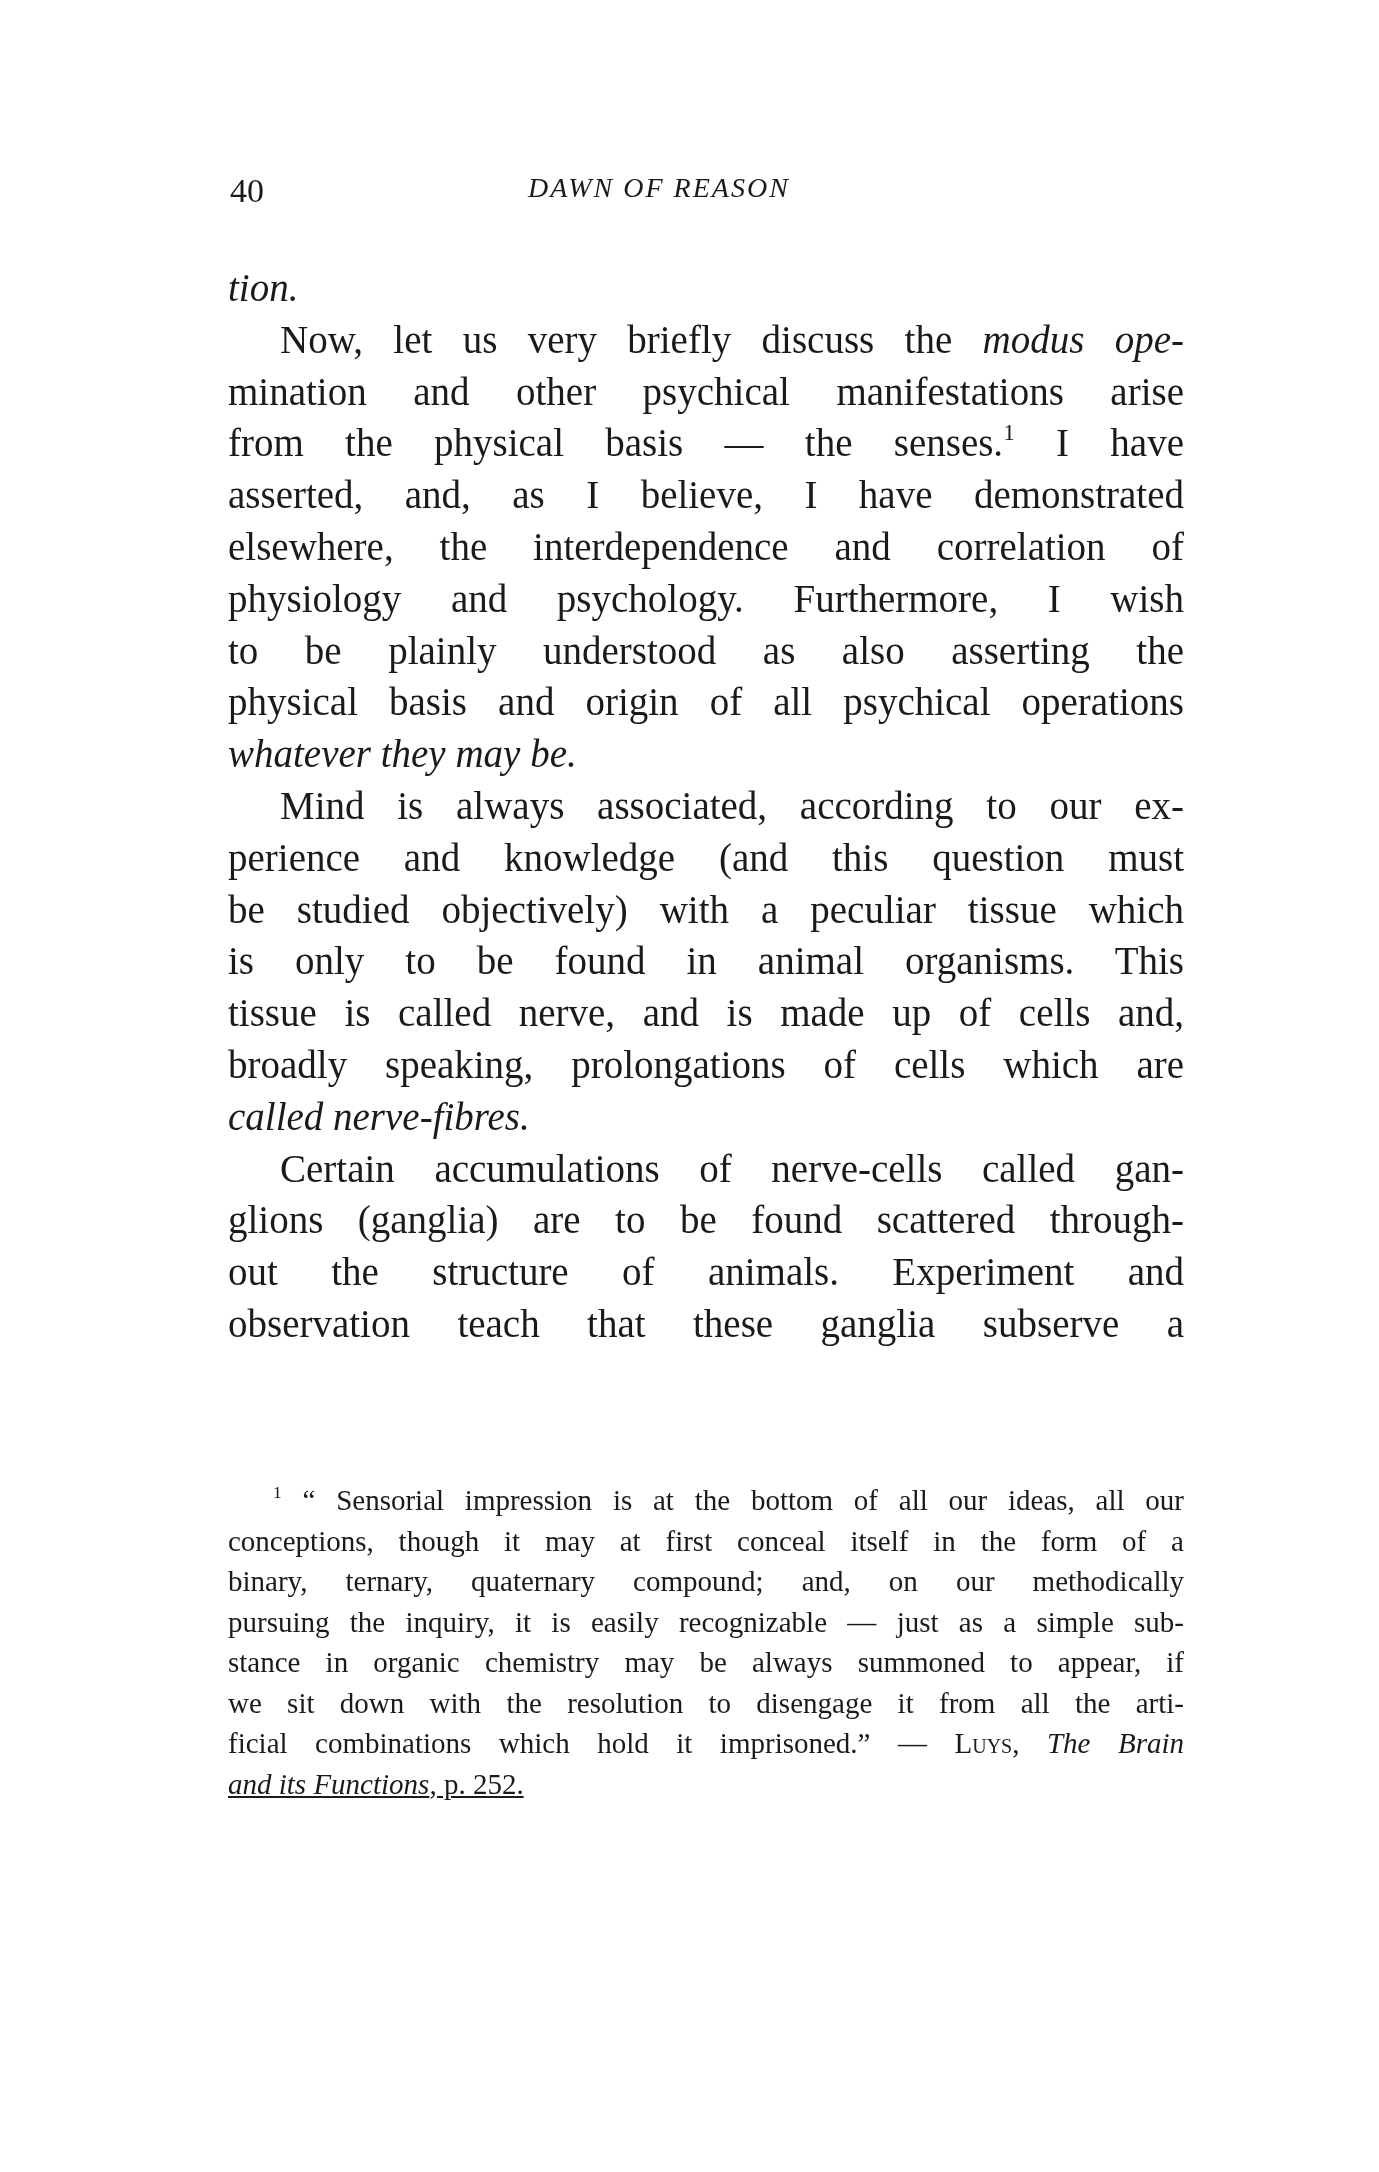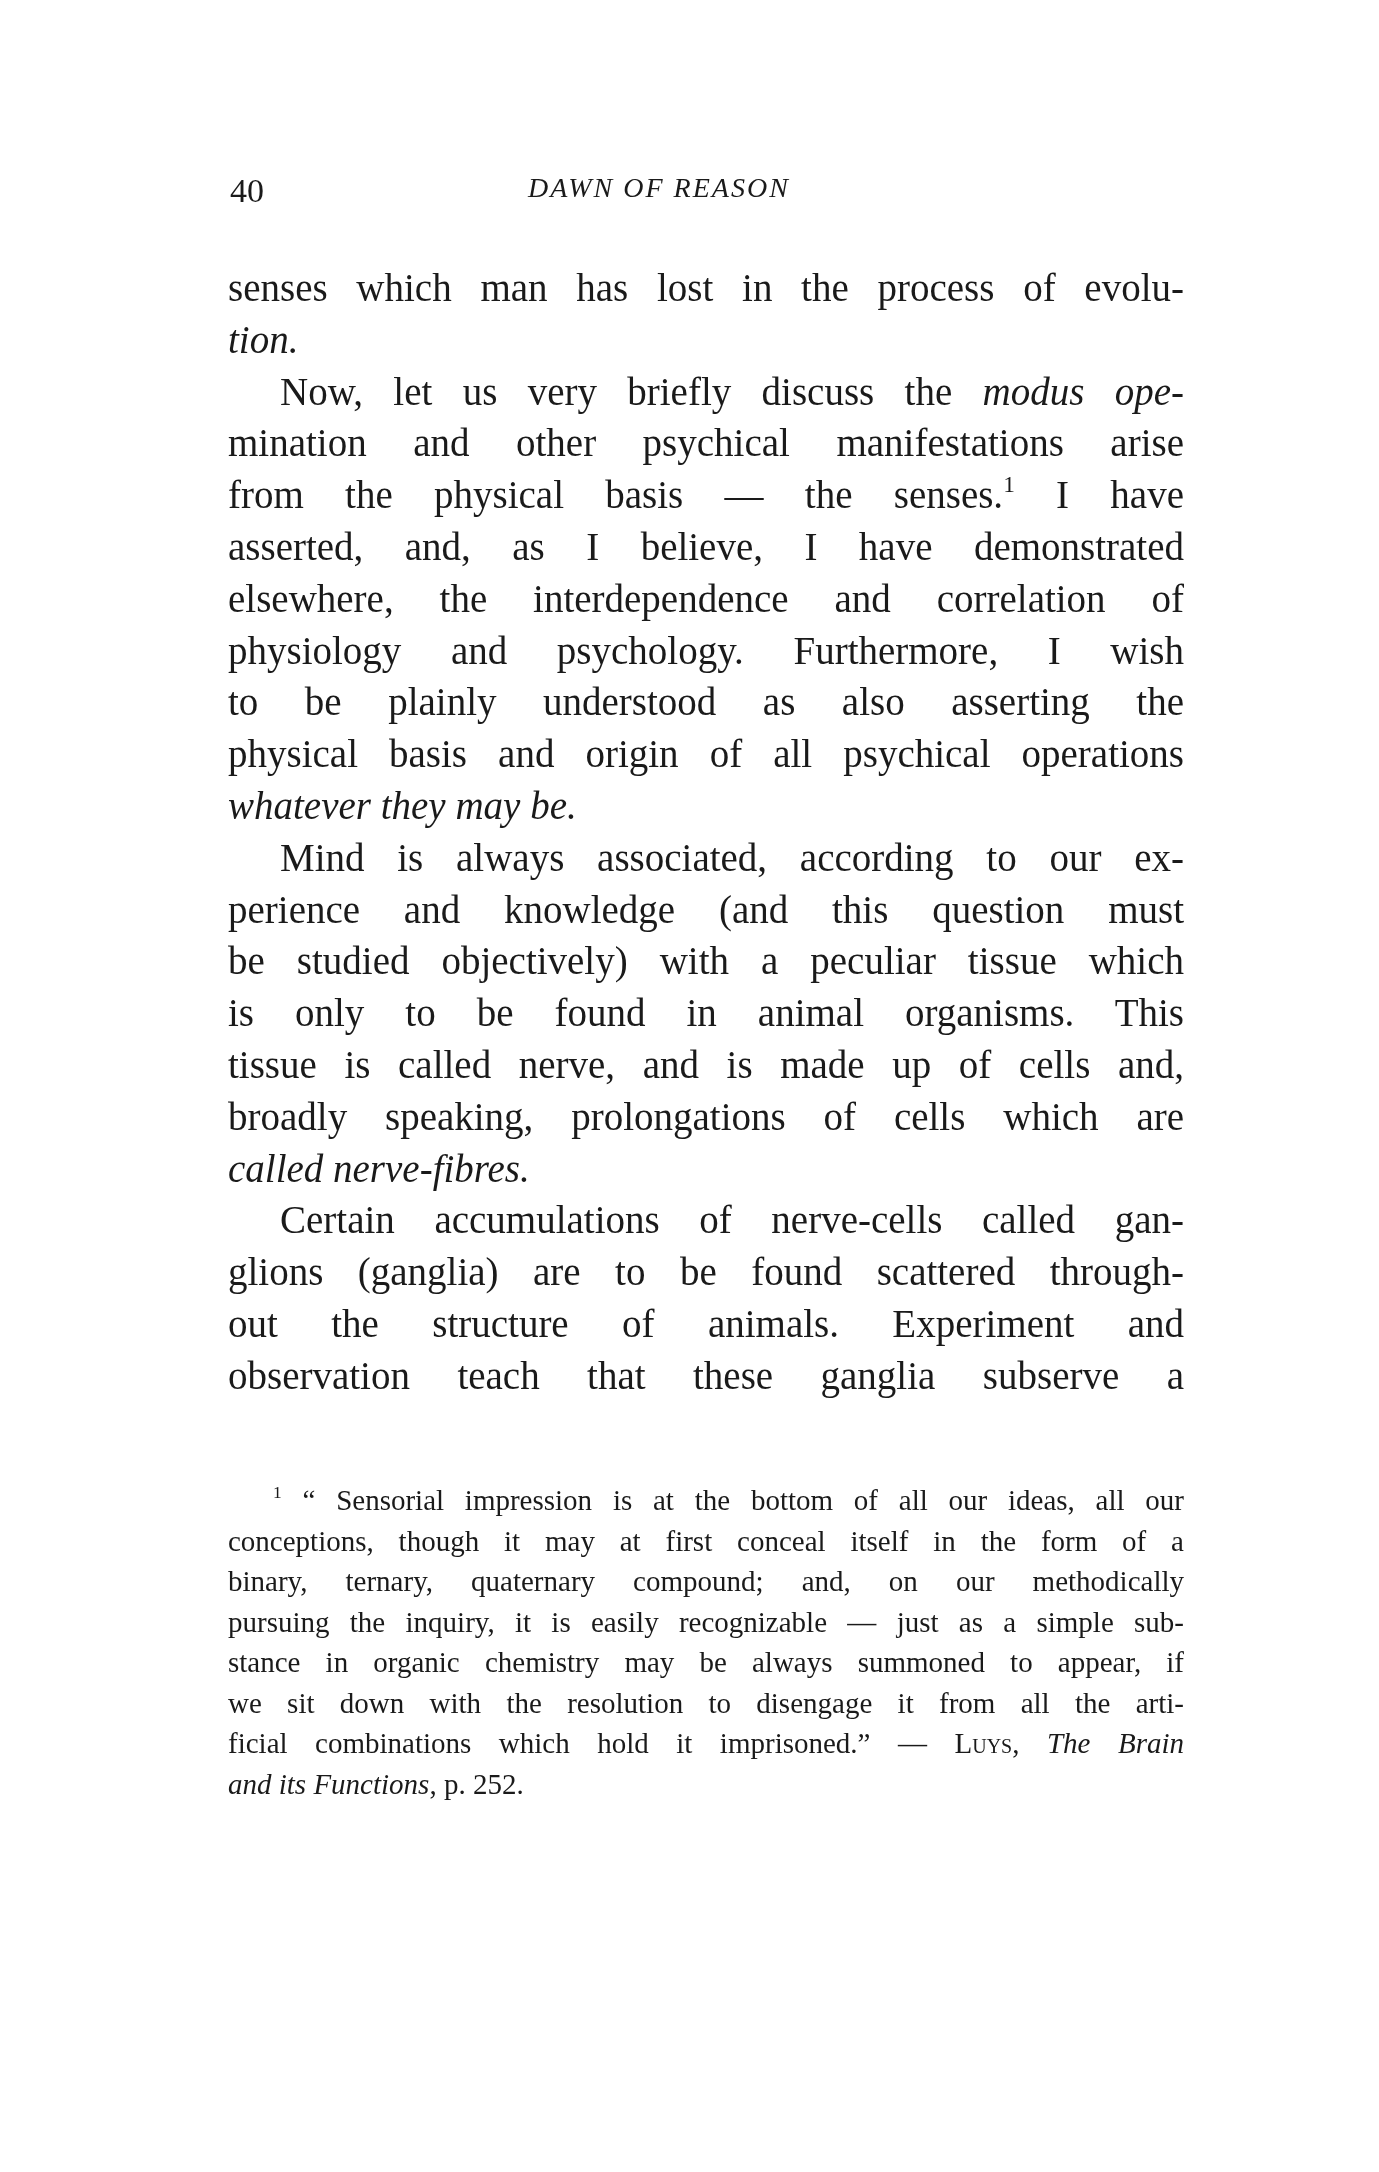--- a/index.html
+++ b/index.html
@@ -7,37 +7,36 @@
          font-family: "Liberation Serif", "DejaVu Serif", serif; color: #1a1a1a; }
   .page { position: absolute; left: 228px; top: 0; width: 956px; }
   .running-head { position: absolute; top: 172px; left: 0; width: 956px; height: 40px; }
   .page-num { position: absolute; left: 2px; top: 0; font-size: 34px; }
   .head-title { position: absolute; left: 300px; top: 0; font-size: 28px; font-style: italic; letter-spacing: 2px; }
   .body-text { position: absolute; top: 262px; left: 0; width: 956px; font-size: 39px; line-height: 51.8px; text-align: justify; }
   .body-text .line { display: block; text-align: justify; text-align-last: justify; white-space: nowrap; }
   .body-text .line.last { text-align-last: left; font-style: italic; }
   .footnotes { position: absolute; top: 1480px; left: 0; width: 956px; font-size: 29px; line-height: 40.5px; }
   .footnotes .line { display: block; text-align: justify; text-align-last: justify; white-space: nowrap; }
-  .footnotes .line.last { text-align-last: left; }
+  .footnotes .line.last { text-align-last: left; text-decoration: underline; }
   .footnotes .first { padding-left: 45px; }
   sup { font-size: 0.6em; vertical-align: 0.7em; line-height: 0; }
   i { font-style: italic; }
   .sc { font-variant: small-caps; }
 </style>
 </head>
 <body>
 
 <div class="page">
   <div class="running-head">
     <span class="page-num">40</span>
     <span class="head-title">DAWN OF REASON</span>
   </div>
 
   <div class="body-text">
-    <span class="line">senses which man has lost in the process of evolu-</span>
     <span class="line last">tion.</span>
     <span class="line" style="padding-left:52px"><span>Now, let us very briefly discuss the </span><i>modus ope-</i></span>
     <span class="line">mination and other psychical manifestations arise</span>
     <span class="line"><span>from the physical basis — the senses.</span><sup>1</sup><span> I have</span></span>
     <span class="line">asserted, and, as I believe, I have demonstrated</span>
     <span class="line">elsewhere, the interdependence and correlation of</span>
     <span class="line">physiology and psychology. Furthermore, I wish</span>
     <span class="line">to be plainly understood as also asserting the</span>
     <span class="line">physical basis and origin of all psychical operations</span>
     <span class="line last">whatever they may be.</span>

